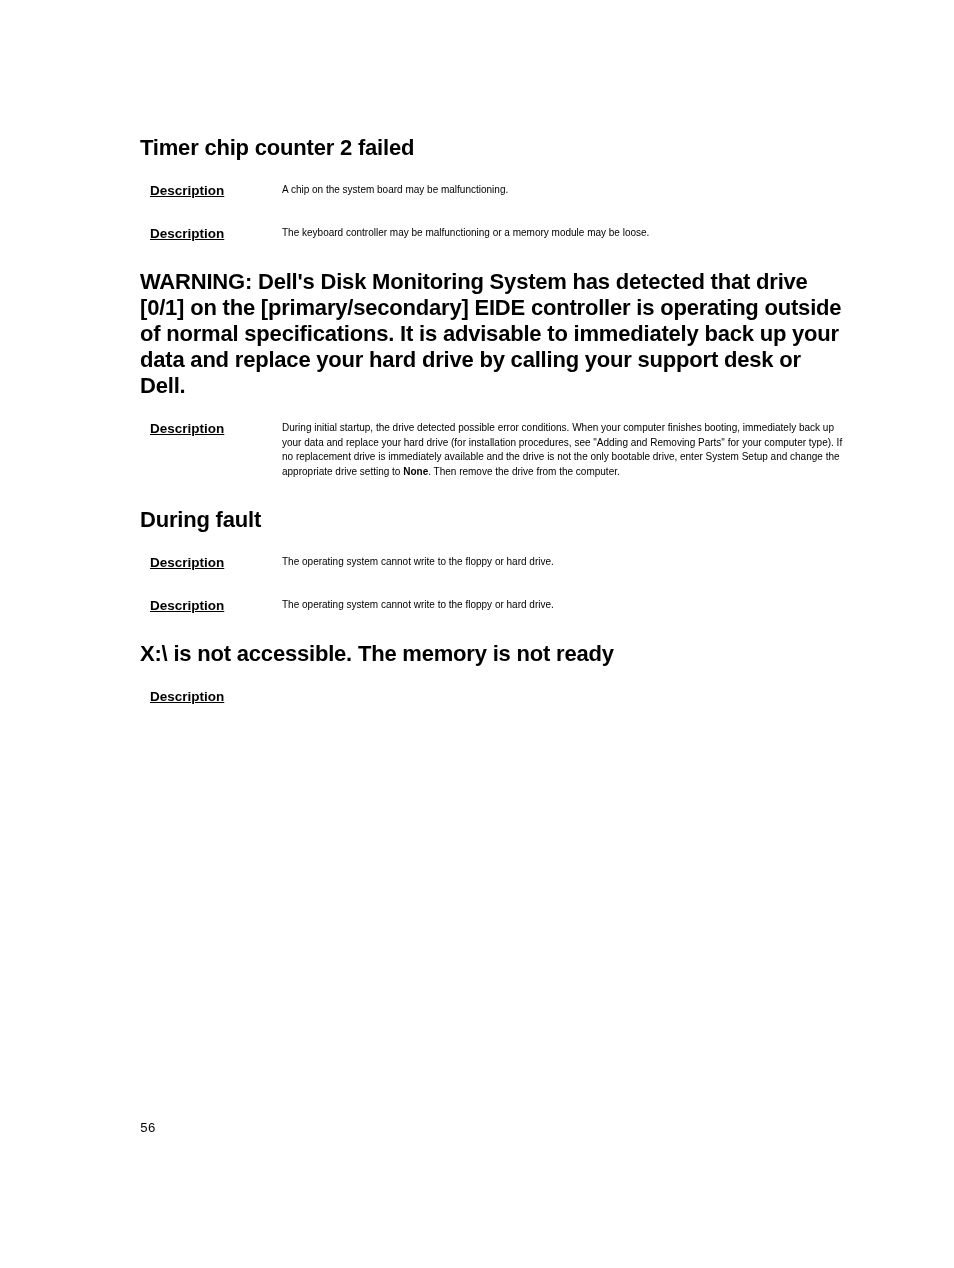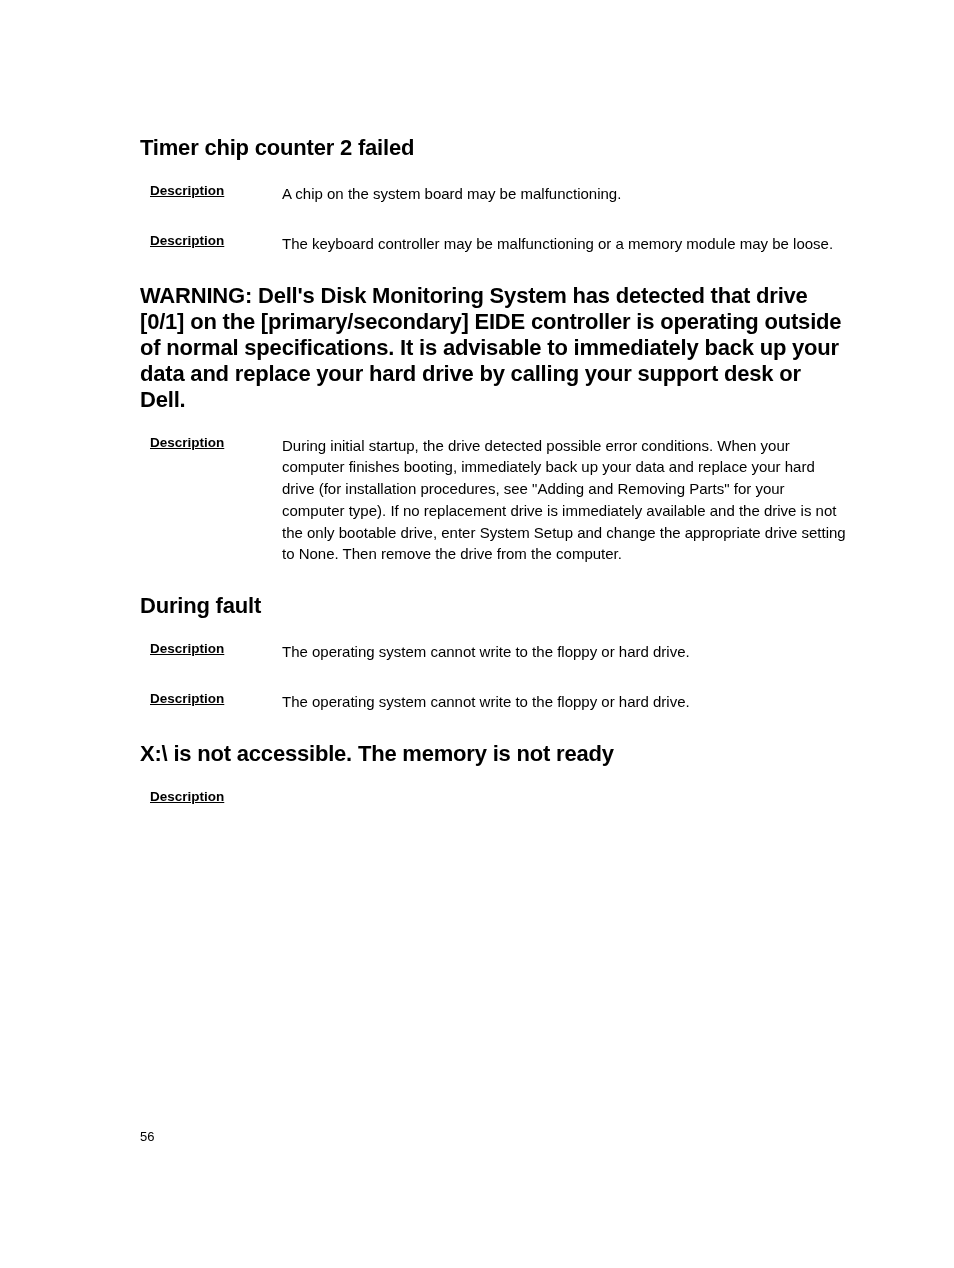--- a/index.html
+++ b/index.html
@@ -33,32 +33,33 @@
       padding-left: 10px;
     }
     .desc-label {
       font-size: 13.5px;
       font-weight: bold;
       width: 132px;
       flex-shrink: 0;
       text-decoration: underline;
     }
     .desc-text {
-      font-size: 15px;
+      font-size: 10px;
       line-height: 1.45;
       flex: 1;
     }
     .desc-text .bold-word {
-      font-weight: normal;
+      font-weight: bold;
     }
     .page-number {
       position: absolute;
       left: 140px;
-      bottom: 124px;
+      bottom: 132px;
       font-size: 13px;
+      font-family: Liberation Mono, monospace;
     }
   </style>
 </head>
 <body>
 
 <div class="page">
 
   <div class="section">
     <h3 class="section-heading">Timer chip counter 2 failed</h3>
     <div class="desc-row">

